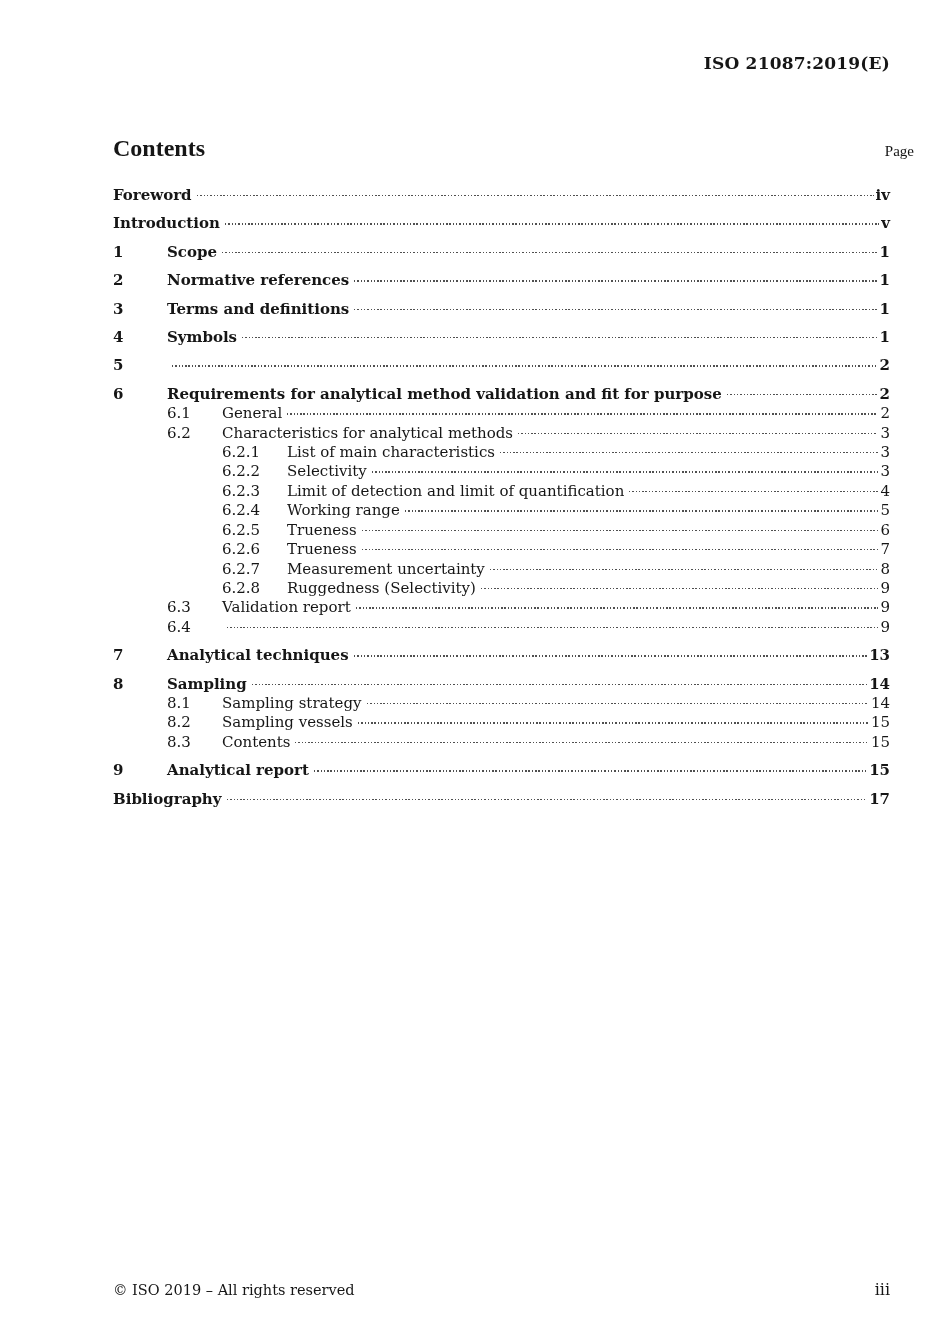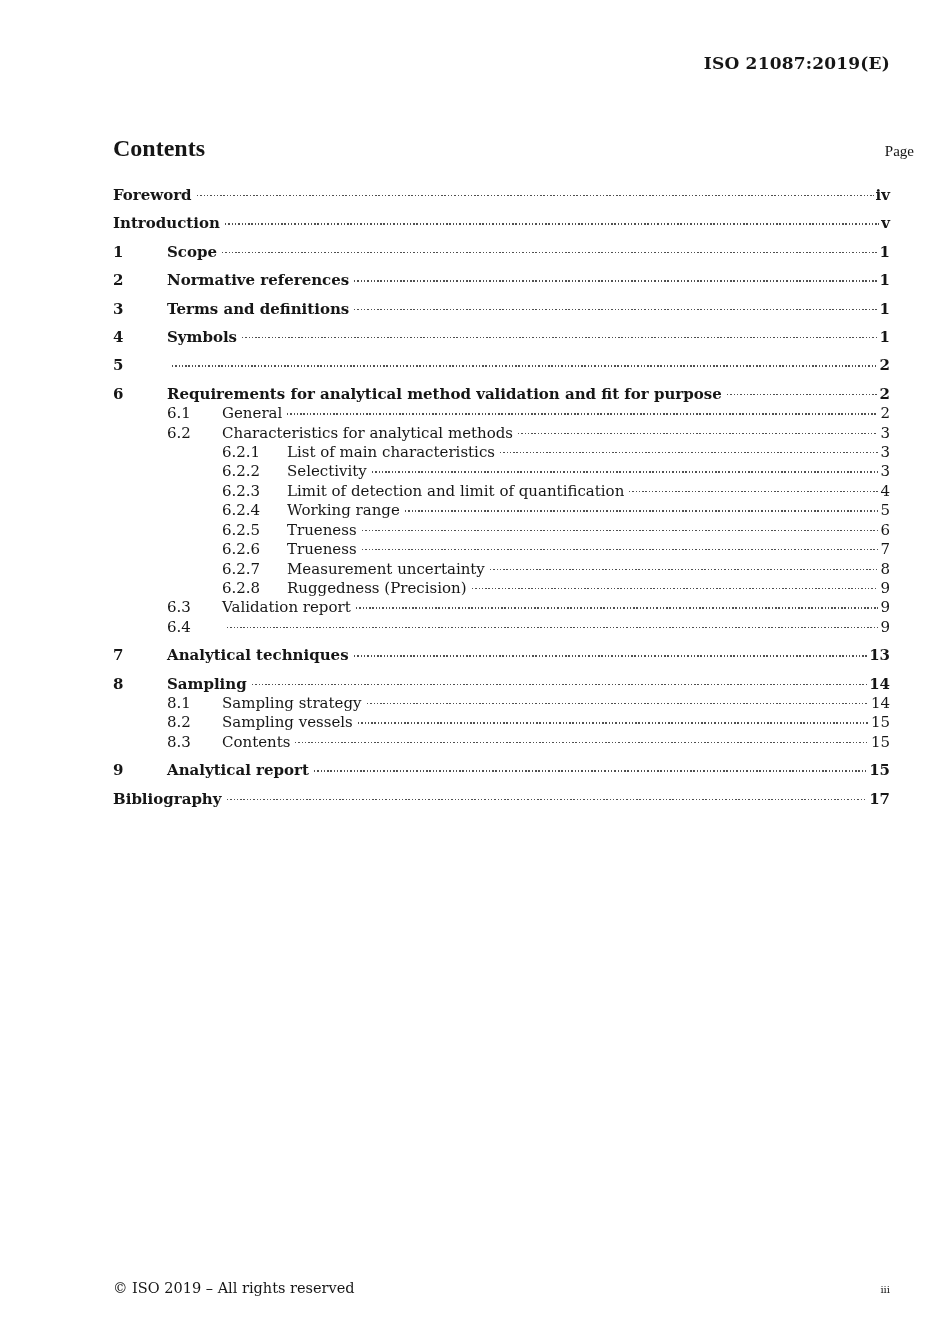--- a/index.html
+++ b/index.html
@@ -71,21 +71,21 @@
   .doc-footer {
     position: absolute;
     top: 1280px;
     left: 113px;
     right: 60px;
     display: flex;
     justify-content: space-between;
     align-items: baseline;
     font-size: 14.5px;
   }
-  .footer-page { font-size: 10px; }
+  .footer-page { font-size: 16px; }
 </style>
 </head>
 <body>
 
 <div class="page">
 
   <div class="doc-header">ISO 21087:2019(E)</div>
 
   <div class="toc">
     <div class="toc-head">
@@ -187,21 +187,21 @@
           <span class="pg">7</span>
         </div>
         <div class="row l2">
           <span class="num">6.2.7</span>
           <span class="title">Measurement uncertainty</span>
           <span class="leader"></span>
           <span class="pg">8</span>
         </div>
         <div class="row l2">
           <span class="num">6.2.8</span>
-          <span class="title">Ruggedness (Precision)</span>
+          <span class="title">Ruggedness (Selectivity)</span>
           <span class="leader"></span>
           <span class="pg">9</span>
         </div>
         <div class="row l1">
           <span class="num">6.3</span>
           <span class="title">Validation report</span>
           <span class="leader"></span>
           <span class="pg">9</span>
         </div>
         <div class="row l1">

